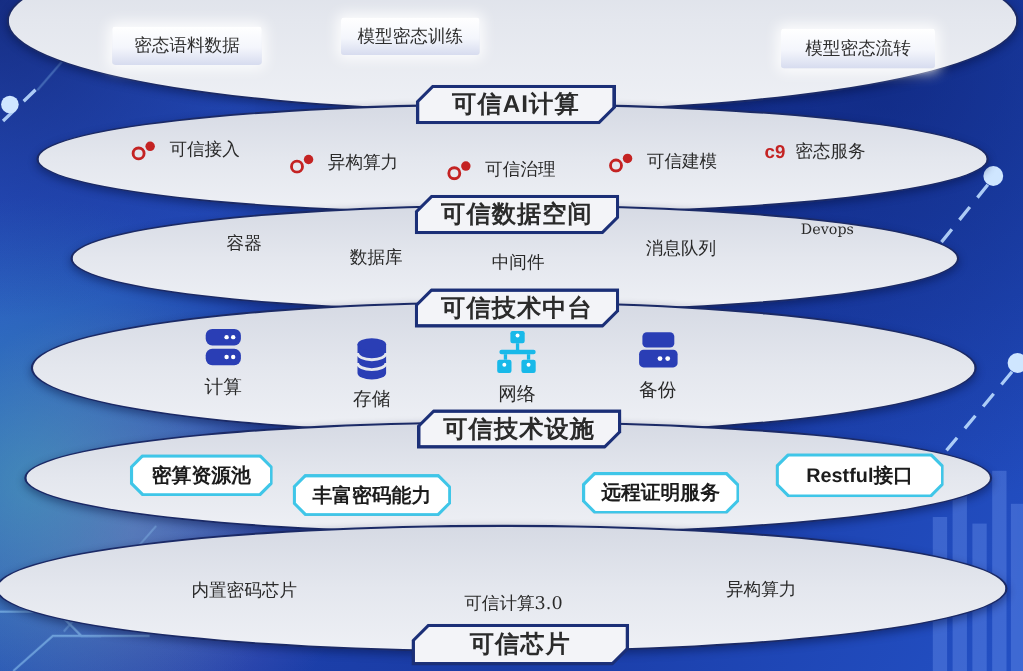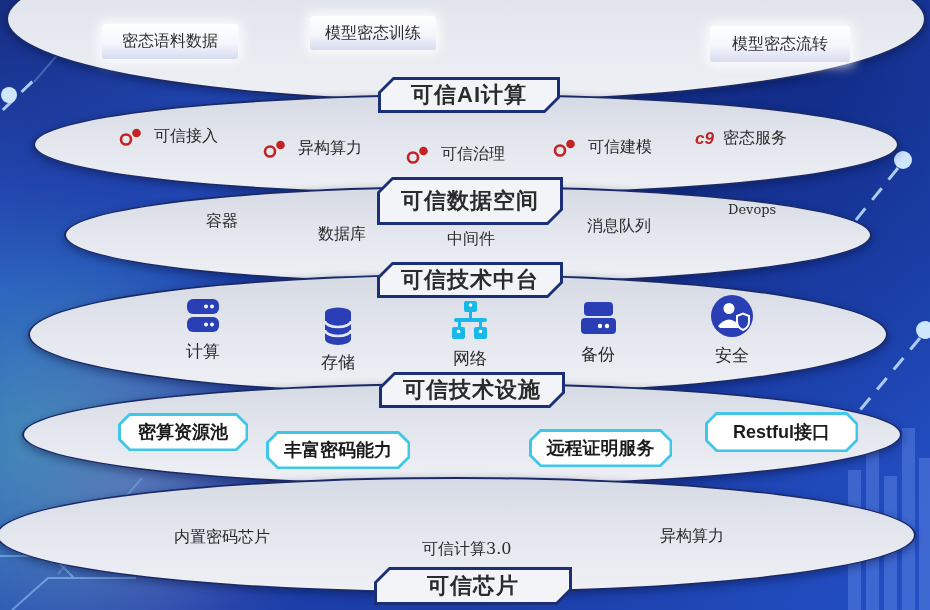--- a/index.html
+++ b/index.html
@@ -32,21 +32,21 @@
   .tag-inner{position:absolute;inset:3px;background:#f3f4f8;
     clip-path:polygon(13px 0,100% 0,100% calc(100% - 13px),calc(100% - 13px) 100%,0 100%,0 13px);
     display:flex;align-items:center;justify-content:center;
     font-size:22px;font-weight:bold;color:#2b2b2b;letter-spacing:1px;}
   .glow-box{position:absolute;z-index:3;display:flex;align-items:center;justify-content:center;
     background:linear-gradient(180deg,#ffffff 0%,#f4f6fc 55%,#d7dcef 100%);
     border-radius:3px;box-shadow:0 0 12px 4px rgba(255,255,255,.85);
     font-family:"DejaVu Serif",serif;font-size:16px;color:#2e2e2e;}
   .svc{position:absolute;z-index:3;display:flex;align-items:center;gap:9px;
     font-family:"DejaVu Serif",serif;font-size:16px;color:#2a2a2a;}
-  .c9{color:#c42323;font-weight:bold;font-size:17px;font-family:"Liberation Sans",sans-serif;font-style:italic;}
+  .c9{color:#c42323;font-weight:bold;font-size:17px;font-family:"Liberation Sans",sans-serif;}
   .plain{position:absolute;z-index:3;font-family:"DejaVu Serif",serif;font-size:16px;color:#2a2a2a;}
   .infra{position:absolute;z-index:3;width:68px;display:flex;flex-direction:column;align-items:center;gap:5px;}
   .infra-label{font-family:"DejaVu Serif",serif;font-size:17px;color:#2a2a2a;}
   .cyanbox{position:absolute;z-index:5;background:#3fc6e8;
     clip-path:polygon(11px 0,calc(100% - 11px) 0,100% 11px,100% calc(100% - 11px),calc(100% - 11px) 100%,11px 100%,0 calc(100% - 11px),0 11px);
     filter:drop-shadow(0 2px 3px rgba(5,15,60,.4));}
   .cyanbox-inner{position:absolute;inset:2.5px;background:#ffffff;
     clip-path:polygon(10px 0,calc(100% - 10px) 0,100% 10px,100% calc(100% - 10px),calc(100% - 10px) 100%,10px 100%,0 calc(100% - 10px),0 10px);
     display:flex;align-items:center;justify-content:center;
     font-size:18px;font-weight:bold;color:#1c1c1c;}
@@ -127,21 +127,21 @@
       <circle cx="8" cy="11.5" r="5" fill="none" stroke="#c42323" stroke-width="2.6"></circle>
       <circle cx="18.5" cy="5" r="4.3" fill="#c42323"></circle>
       </svg>
     <span>可信建模</span>
     </div>
   <div class="svc" style="left:695px;top:128px">
     <span class="c9">c9</span>
     <span>密态服务</span>
     </div>
 
-  <div class="tag" style="left:377px;top:177px;width:186px;height:48px">
+  <div class="tag" style="left:377px;top:177px;width:186px;height:36px">
     <div class="tag-inner">可信数据空间</div>
     </div>
 
   <div class="plain" style="left:206px;top:211px">容器</div>
   <div class="plain" style="left:318px;top:224px">数据库</div>
   <div class="plain" style="left:447px;top:229px">中间件</div>
   <div class="plain" style="left:587px;top:216px">消息队列</div>
   <div class="plain" style="left:728px;top:202px;font-size:13px">Devops</div>
 
   <div class="tag" style="left:377px;top:262px;width:186px;height:36px">
@@ -189,29 +189,20 @@
   <div class="infra" style="left:564px;top:300px">
     <svg width="44" height="38" viewBox="0 0 44 38">
       <rect x="8" y="2" width="29" height="14" rx="4" fill="#2a3eb5"></rect>
       <rect x="5" y="18" width="35" height="16" rx="4" fill="#2a3eb5"></rect>
       <circle cx="24" cy="26" r="2.2" fill="#fff"></circle>
         <circle cx="31" cy="26" r="2.2" fill="#fff"></circle>
       </svg>
     <div class="infra-label">备份</div>
     </div>
 
-  <div class="infra" style="left:698px;top:293px">
-    <svg width="46" height="46" viewBox="0 0 46 46">
-      <circle cx="23" cy="23" r="21" fill="#2a3eb5"></circle>
-      <circle cx="20" cy="15.5" r="5.5" fill="#fff"></circle>
-      <path d="M9 33 q11 -13 22 0 l-2 2 h-18 z" fill="#fff"></path>
-      <path d="M28 23 l6 -2.4 6 2.4 v5.5 q0 6 -6 8.5 q-6 -2.5 -6 -8.5 z" fill="#2a3eb5" stroke="#fff" stroke-width="2"></path>
-      </svg>
-    <div class="infra-label">安全</div>
-    </div>
 
   <div class="tag" style="left:379px;top:372px;width:186px;height:36px">
     <div class="tag-inner">可信技术设施</div>
     </div>
 
   <div class="cyanbox" style="left:118px;top:413px;width:130px;height:38px">
     <div class="cyanbox-inner">密算资源池</div>
     </div>
   <div class="cyanbox" style="left:266px;top:431px;width:144px;height:38px">
     <div class="cyanbox-inner">丰富密码能力</div>

